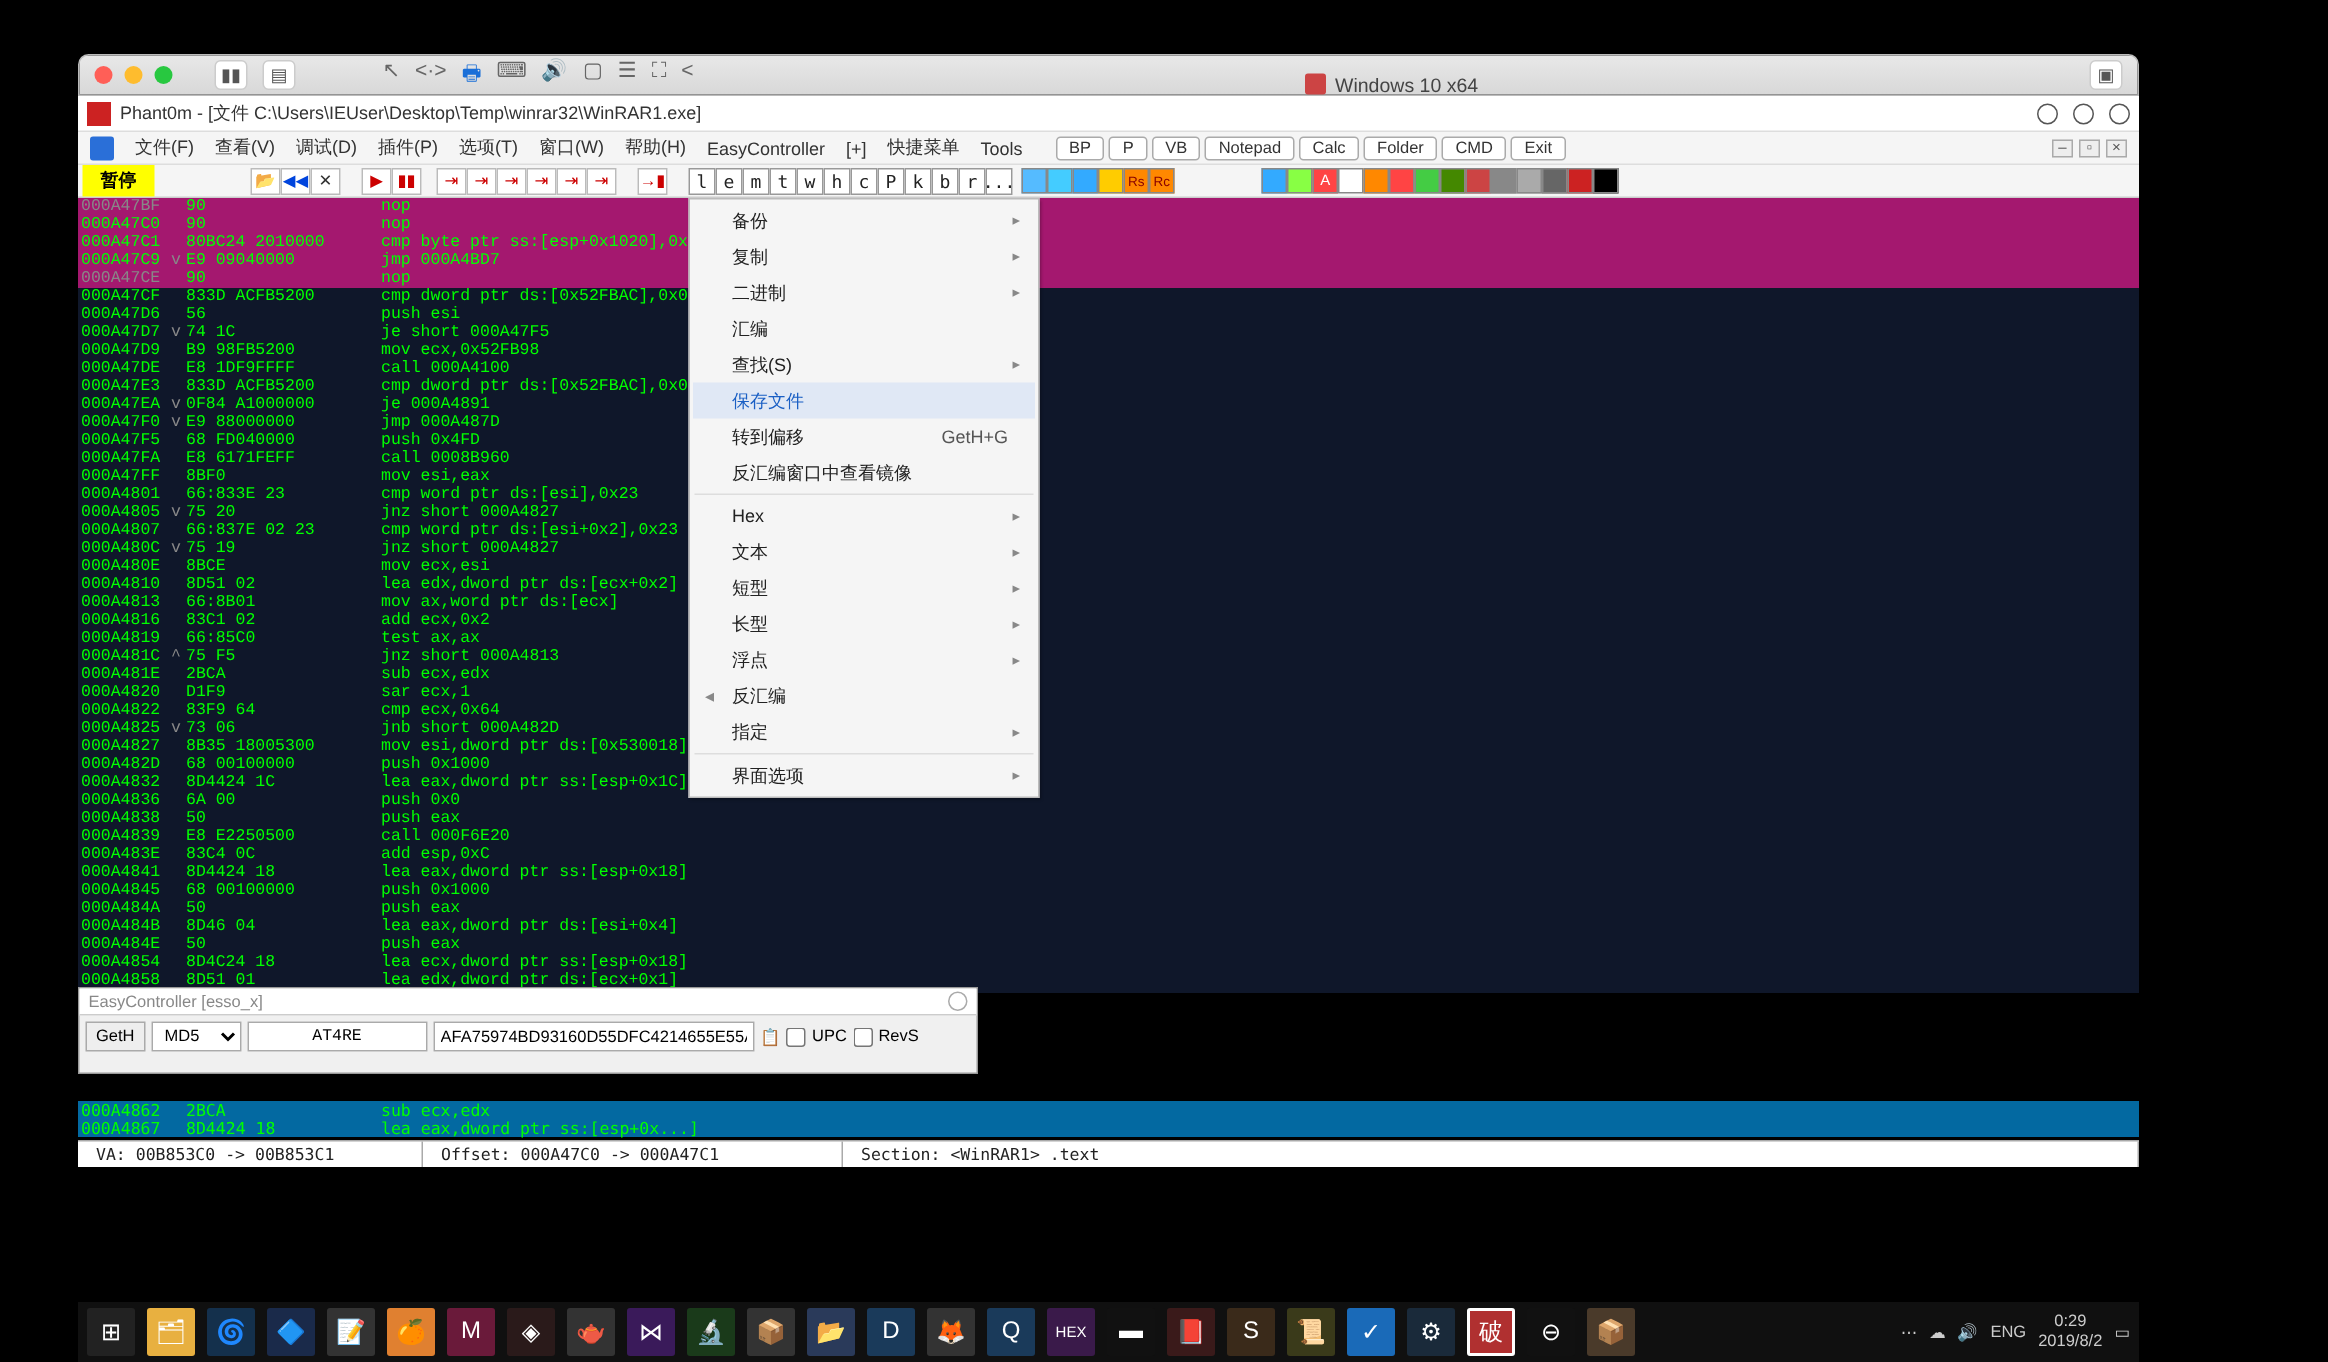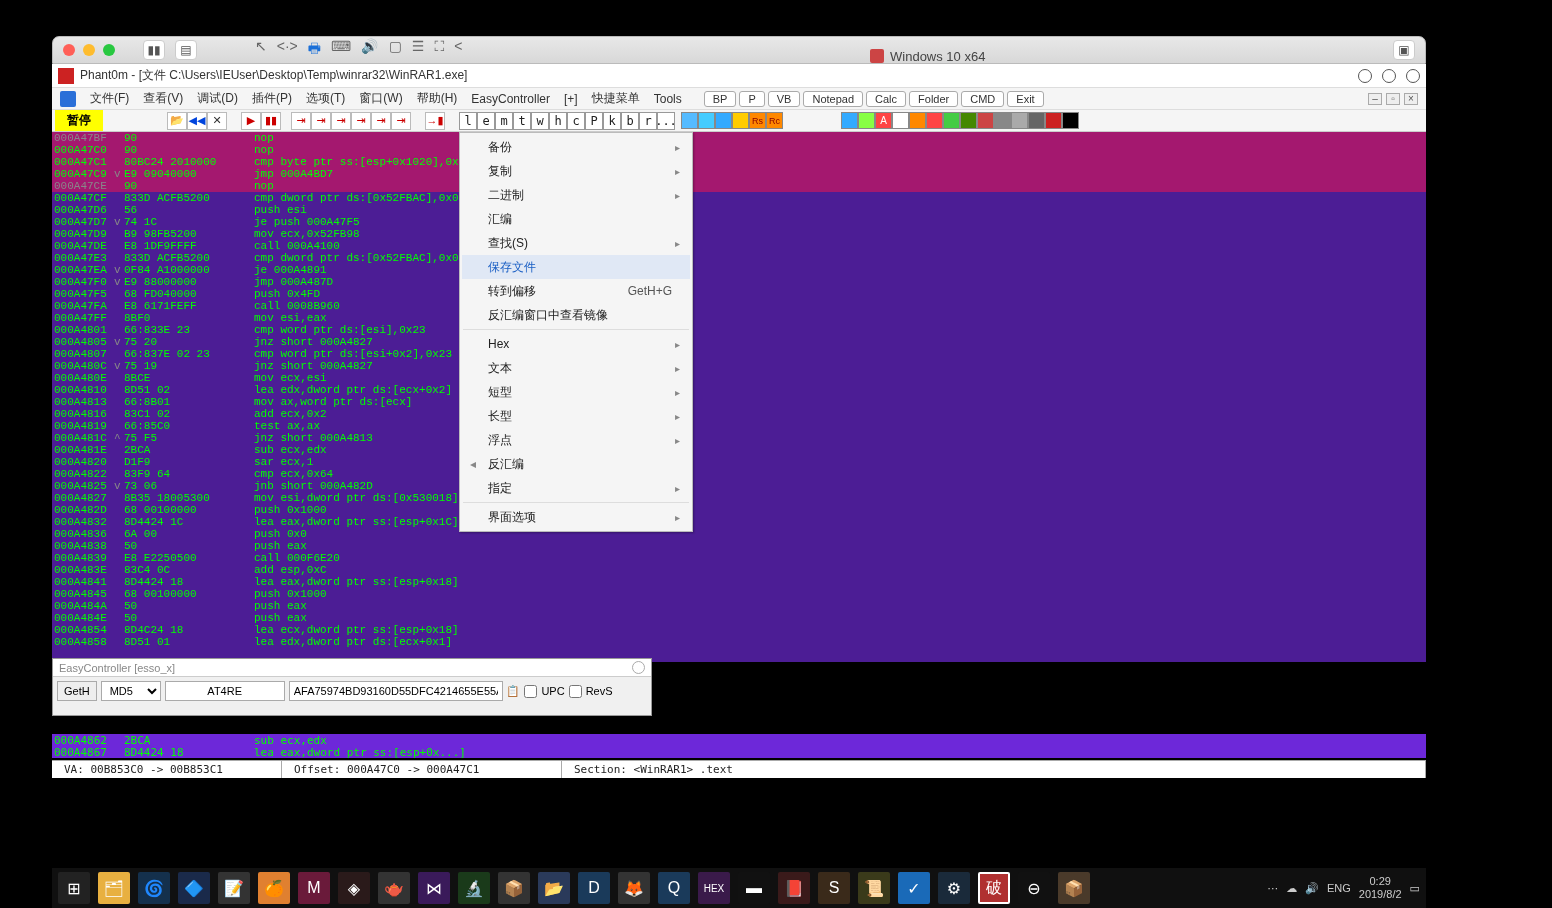--- a/index.html
+++ b/index.html
@@ -26,41 +26,41 @@
 .pause-badge{background:#ffff00;color:#000;padding:2px 12px;font-size:12px;font-weight:bold;}
 .tb-group{display:flex;gap:0;}
 .tb-sq{width:20px;height:18px;border:1px solid #bbb;background:#fff;display:flex;align-items:center;justify-content:center;font-size:11px;color:#333;}
 .tb-red{color:#c00;}
 .tb-blue{color:#04d;}
 .letter-boxes{display:flex;}
 .letter-box{width:18px;height:18px;background:#fff;border:1px solid #999;display:flex;align-items:center;justify-content:center;font-family:monospace;font-size:12px;color:#222;}
 .color-boxes{display:flex;gap:0;margin-left:4px;}
 .cb{width:17px;height:17px;border:1px solid #888;}
 .disasm-area{position:relative;height:530px;overflow:hidden;display:flex;}
-.disasm{flex:1;background:#4c1d95;font-family:"Consolas","Courier New",monospace;font-size:11px;line-height:12px;color:#0f0;overflow:hidden;}
+.disasm{flex:1;background:#0f172a;font-family:"Consolas","Courier New",monospace;font-size:11px;line-height:12px;color:#0f0;overflow:hidden;}
 .row{display:flex;white-space:pre;height:12px;}
 .row.hl{background:#a4186f;}
 .addr{width:62px;color:#0f0;padding-left:2px;}
 .addr.gray{color:#888;}
 .bytes{width:130px;color:#0f0;}
 .asm{color:#0f0;}
 .arrow{color:#888;width:10px;}
 .context-menu{position:absolute;left:407px;top:0;width:234px;background:#f5f5f5;border:1px solid #bbb;box-shadow:1px 1px 2px rgba(0,0,0,0.3);padding:2px;font-size:12px;color:#222;}
 .cm-item{height:24px;display:flex;align-items:center;padding:0 26px;position:relative;}
 .cm-item.hl{background:#e0e8f5;color:#1a5fc4;}
 .cm-sep{height:1px;background:#ddd;margin:2px 1px;}
 .cm-arrow{position:absolute;right:10px;color:#888;font-size:10px;}
 .cm-shortcut{position:absolute;right:18px;color:#555;}
 .small-win{position:absolute;left:0;bottom:62px;width:600px;height:58px;background:#f0f0f0;border:1px solid #999;}
 .sw-title{background:#fff;height:18px;border-bottom:1px solid #ccc;padding:2px 6px;color:#888;font-size:11px;display:flex;align-items:center;}
 .sw-title .c{margin-left:auto;width:13px;height:13px;border:1px solid #aaa;border-radius:50%;}
 .sw-body{display:flex;align-items:center;gap:4px;padding:4px;}
 .sw-input{border:1px solid #aaa;height:20px;padding:0 4px;font-size:11px;background:#fff;}
 .sw-btn{border:1px solid #aaa;height:20px;padding:0 6px;background:#eee;font-size:11px;}
-.bottom-rows{position:absolute;bottom:20px;left:0;width:1374px;background:#6d28d9;font-family:"Consolas",monospace;font-size:11px;}
+.bottom-rows{position:absolute;bottom:20px;left:0;width:1374px;background:#0369a1;font-family:"Consolas",monospace;font-size:11px;}
 .bottom-rows .row{color:#0f0;}
 .status-bar{position:absolute;bottom:0;left:0;width:1374px;height:18px;background:#fff;border-top:1px solid #aaa;display:flex;font-family:"Consolas",monospace;font-size:11px;color:#222;}
 .sb-cell{border-right:1px solid #aaa;padding:2px 12px;}
 .taskbar{position:absolute;bottom:0;left:52px;width:1374px;height:40px;background:#101010;display:flex;align-items:center;padding:0 6px;gap:8px;}
 .tb-icon{width:32px;height:32px;border-radius:2px;display:flex;align-items:center;justify-content:center;font-size:16px;color:#fff;}
 .systray{margin-left:auto;display:flex;align-items:center;gap:8px;color:#ccc;font-size:11px;}
 .clock{text-align:center;line-height:13px;}
 </style>
 </head>
 <body>
@@ -204,21 +204,21 @@
 
   <div class="disasm-area">
     <div class="disasm" id="disasm">
         <div class="row hl"><span class="addr gray">000A47BF</span><span class="arrow"> </span><span class="bytes">90</span><span class="asm">nop</span></div>
         <div class="row hl"><span class="addr">000A47C0</span><span class="arrow"> </span><span class="bytes">90</span><span class="asm">nop</span></div>
         <div class="row hl"><span class="addr">000A47C1</span><span class="arrow"> </span><span class="bytes">80BC24 2010000</span><span class="asm">cmp byte ptr ss:[esp+0x1020],0x0</span></div>
         <div class="row hl"><span class="addr">000A47C9</span><span class="arrow">v</span><span class="bytes">E9 09040000</span><span class="asm">jmp 000A4BD7</span></div>
         <div class="row hl"><span class="addr gray">000A47CE</span><span class="arrow"> </span><span class="bytes">90</span><span class="asm">nop</span></div>
         <div class="row"><span class="addr">000A47CF</span><span class="arrow"> </span><span class="bytes">833D ACFB5200</span><span class="asm">cmp dword ptr ds:[0x52FBAC],0x0</span></div>
         <div class="row"><span class="addr">000A47D6</span><span class="arrow"> </span><span class="bytes">56</span><span class="asm">push esi</span></div>
-        <div class="row"><span class="addr">000A47D7</span><span class="arrow">v</span><span class="bytes">74 1C</span><span class="asm">je push 000A47F5</span></div>
+        <div class="row"><span class="addr">000A47D7</span><span class="arrow">v</span><span class="bytes">74 1C</span><span class="asm">je short 000A47F5</span></div>
         <div class="row"><span class="addr">000A47D9</span><span class="arrow"> </span><span class="bytes">B9 98FB5200</span><span class="asm">mov ecx,0x52FB98</span></div>
         <div class="row"><span class="addr">000A47DE</span><span class="arrow"> </span><span class="bytes">E8 1DF9FFFF</span><span class="asm">call 000A4100</span></div>
         <div class="row"><span class="addr">000A47E3</span><span class="arrow"> </span><span class="bytes">833D ACFB5200</span><span class="asm">cmp dword ptr ds:[0x52FBAC],0x0</span></div>
         <div class="row"><span class="addr">000A47EA</span><span class="arrow">v</span><span class="bytes">0F84 A1000000</span><span class="asm">je 000A4891</span></div>
         <div class="row"><span class="addr">000A47F0</span><span class="arrow">v</span><span class="bytes">E9 88000000</span><span class="asm">jmp 000A487D</span></div>
         <div class="row"><span class="addr">000A47F5</span><span class="arrow"> </span><span class="bytes">68 FD040000</span><span class="asm">push 0x4FD</span></div>
         <div class="row"><span class="addr">000A47FA</span><span class="arrow"> </span><span class="bytes">E8 6171FEFF</span><span class="asm">call 0008B960</span></div>
         <div class="row"><span class="addr">000A47FF</span><span class="arrow"> </span><span class="bytes">8BF0</span><span class="asm">mov esi,eax</span></div>
         <div class="row"><span class="addr">000A4801</span><span class="arrow"> </span><span class="bytes">66:833E 23</span><span class="asm">cmp word ptr ds:[esi],0x23</span></div>
         <div class="row"><span class="addr">000A4805</span><span class="arrow">v</span><span class="bytes">75 20</span><span class="asm">jnz short 000A4827</span></div>
@@ -237,20 +237,21 @@
         <div class="row"><span class="addr">000A4827</span><span class="arrow"> </span><span class="bytes">8B35 18005300</span><span class="asm">mov esi,dword ptr ds:[0x530018]</span></div>
         <div class="row"><span class="addr">000A482D</span><span class="arrow"> </span><span class="bytes">68 00100000</span><span class="asm">push 0x1000</span></div>
         <div class="row"><span class="addr">000A4832</span><span class="arrow"> </span><span class="bytes">8D4424 1C</span><span class="asm">lea eax,dword ptr ss:[esp+0x1C]</span></div>
         <div class="row"><span class="addr">000A4836</span><span class="arrow"> </span><span class="bytes">6A 00</span><span class="asm">push 0x0</span></div>
         <div class="row"><span class="addr">000A4838</span><span class="arrow"> </span><span class="bytes">50</span><span class="asm">push eax</span></div>
         <div class="row"><span class="addr">000A4839</span><span class="arrow"> </span><span class="bytes">E8 E2250500</span><span class="asm">call 000F6E20</span></div>
         <div class="row"><span class="addr">000A483E</span><span class="arrow"> </span><span class="bytes">83C4 0C</span><span class="asm">add esp,0xC</span></div>
         <div class="row"><span class="addr">000A4841</span><span class="arrow"> </span><span class="bytes">8D4424 18</span><span class="asm">lea eax,dword ptr ss:[esp+0x18]</span></div>
         <div class="row"><span class="addr">000A4845</span><span class="arrow"> </span><span class="bytes">68 00100000</span><span class="asm">push 0x1000</span></div>
         <div class="row"><span class="addr">000A484A</span><span class="arrow"> </span><span class="bytes">50</span><span class="asm">push eax</span></div>
+        <div class="row"><span class="addr">000A484B</span><span class="arrow"> </span><span class="bytes">8D46 04</span><span class="asm">lea eax,dword ptr ds:[esi+0x4]</span></div>
         <div class="row"><span class="addr">000A484E</span><span class="arrow"> </span><span class="bytes">50</span><span class="asm">push eax</span></div>
         <div class="row"><span class="addr">000A4854</span><span class="arrow"> </span><span class="bytes">8D4C24 18</span><span class="asm">lea ecx,dword ptr ss:[esp+0x18]</span></div>
         <div class="row"><span class="addr">000A4858</span><span class="arrow"> </span><span class="bytes">8D51 01</span><span class="asm">lea edx,dword ptr ds:[ecx+0x1]</span></div>
       </div>
     <div class="context-menu" id="ctxmenu">
         <div class="cm-item">备份<span class="cm-arrow">▸</span></div>
         <div class="cm-item">复制<span class="cm-arrow">▸</span></div>
         <div class="cm-item">二进制<span class="cm-arrow">▸</span></div>
         <div class="cm-item">汇编</div>
         <div class="cm-item">查找(S)<span class="cm-arrow">▸</span></div>
@@ -271,21 +272,21 @@
   </div>
 
   <div class="small-win">
     <div class="sw-title">
         <span>EasyController [esso_x]</span>
         <div class="c"></div>
       </div>
     <div class="sw-body">
       <button class="sw-btn">GetH</button>
       <select class="sw-input" style="width:60px;"><option>MD5</option></select>
-      <input class="sw-input" style="width: 120px; text-align: center;" value="AT4RE">
+      <input class="sw-input" style="width: 120px; text-align: center; font-family: Liberation Mono, monospace;" value="AT4RE">
       <input class="sw-input" style="width: 214px;" value="AFA75974BD93160D55DFC4214655E55A">
       <span>📋</span>
       <input type="checkbox" style="">
         <span>UPC</span>
       <input type="checkbox" style="">
         <span>RevS</span>
     </div>
   </div>
 
   <div class="bottom-rows" id="bottom-rows">

